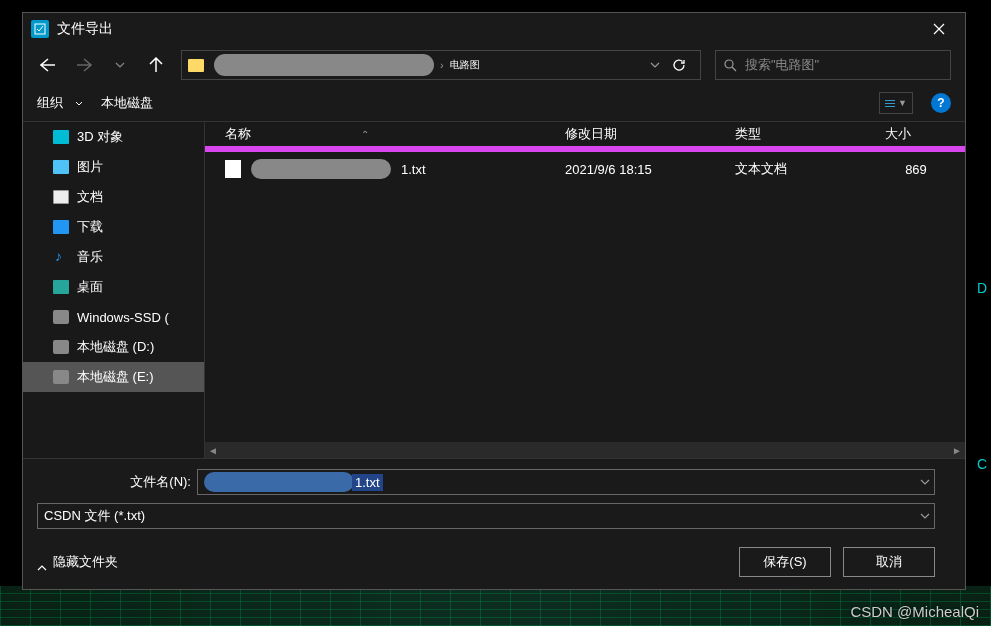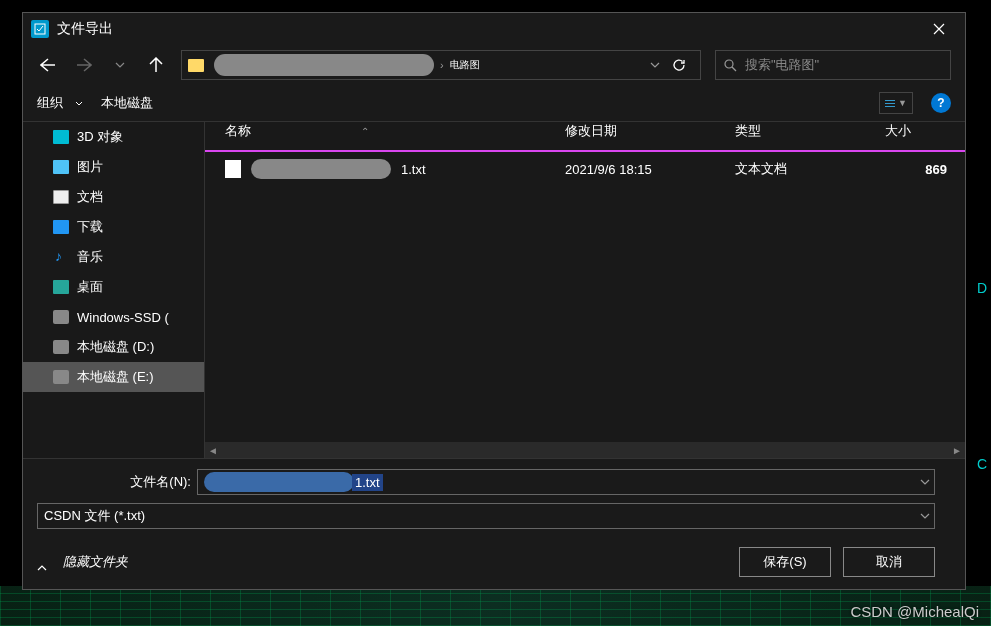--- a/index.html
+++ b/index.html
@@ -43,47 +43,47 @@
 .ico-3d { background: #00bcd4; }
 .ico-video { background: linear-gradient(90deg,#f44 25%,#4af 25% 50%,#fa4 50% 75%,#4f4 75%); }
 .ico-pic { background: #4fc3f7; }
 .ico-doc { background: #eee; border: 1px solid #999; }
 .ico-dl { background: #2196f3; }
 .ico-music { background: transparent; position: relative; }
 .ico-music::before { content: "♪"; color: #2196f3; position: absolute; left: 2px; top: -2px; font-size: 14px; }
 .ico-desk { background: #26a69a; }
 .ico-disk { background: #888; border-radius: 2px; }
 .file-area { flex: 1; display: flex; flex-direction: column; background: #191919; }
-.columns { height: 30px; display: flex; align-items: flex-start; color: #fff; font-size: 13px; border-bottom: 2px solid #d946ef; padding-left: 20px; }
+.columns { height: 30px; display: flex; align-items: center; color: #fff; font-size: 13px; border-bottom: 6px solid #d946ef; padding-left: 20px; }
 .col-name { width: 340px; display: flex; align-items: center; gap: 110px; }
 .sort-arr { color: #999; font-size: 10px; }
 .col-date { width: 170px; }
 .col-type { width: 150px; }
 .col-size { flex: 1; text-align: left; }
 .file-list { flex: 1; overflow: auto; }
 .file-row { height: 34px; display: flex; align-items: center; color: #fff; font-size: 13px; padding-left: 20px; }
 .file-name-cell { width: 340px; display: flex; align-items: center; gap: 10px; }
 .file-icon { width: 16px; height: 18px; background: #fff; position: relative; }
 .file-smudge { width: 140px; height: 20px; background: #888; border-radius: 10px; }
 .file-date { width: 170px; }
 .file-type { width: 150px; }
-.file-size { flex: 1; text-align: right; padding-right: 18px; font-weight: bold; }
+.file-size { flex: 1; text-align: center; padding-right: 18px; }
 .hscroll { height: 16px; background: #2a2a2a; display: flex; align-items: center; }
 .hscroll-track { flex: 1; height: 14px; background: #2a2a2a; margin: 0 16px; }
 .hscroll-arr { width: 16px; color: #888; text-align: center; font-size: 10px; }
 .bottom { background: #1a1a1a; border-top: 1px solid #333; padding: 10px 30px 12px 14px; }
 .field-row { display: flex; align-items: center; margin-bottom: 8px; }
 .field-label { width: 160px; text-align: right; color: #fff; font-size: 13px; padding-right: 6px; }
 .field-input { flex: 1; height: 26px; border: 1px solid #666; background: #1a1a1a; display: flex; align-items: center; padding: 0 6px; position: relative; }
 .fn-smudge { width: 150px; height: 20px; background: #3a6aa8; border-radius: 10px; }
 .fn-text { color: #fff; font-size: 13px; background: #224488; padding: 1px 3px; margin-left: -2px; }
 .field-dd { position: absolute; right: 4px; color: #999; font-size: 10px; }
 .type-text { color: #fff; font-size: 13px; }
 .actions { display: flex; align-items: center; margin-top: 18px; }
-.hide-folders { color: #fff; font-size: 13px; display: flex; align-items: flex-end; gap: 16px; cursor: pointer; font-style: italic; }
+.hide-folders { color: #fff; font-size: 13px; display: flex; align-items: flex-end; gap: 6px; cursor: pointer; }
 .act-spacer { flex: 1; }
 .btn { width: 92px; height: 30px; border: 1px solid #888; background: #1a1a1a; color: #fff; font-size: 13px; display: flex; align-items: center; justify-content: center; cursor: pointer; margin-left: 12px; }
 svg { display: block; }
 </style>
 </head>
 <body>
 
 <div class="bg-circuit"></div>
 <div class="label-d">D</div>
 <div class="label-c">C</div>

